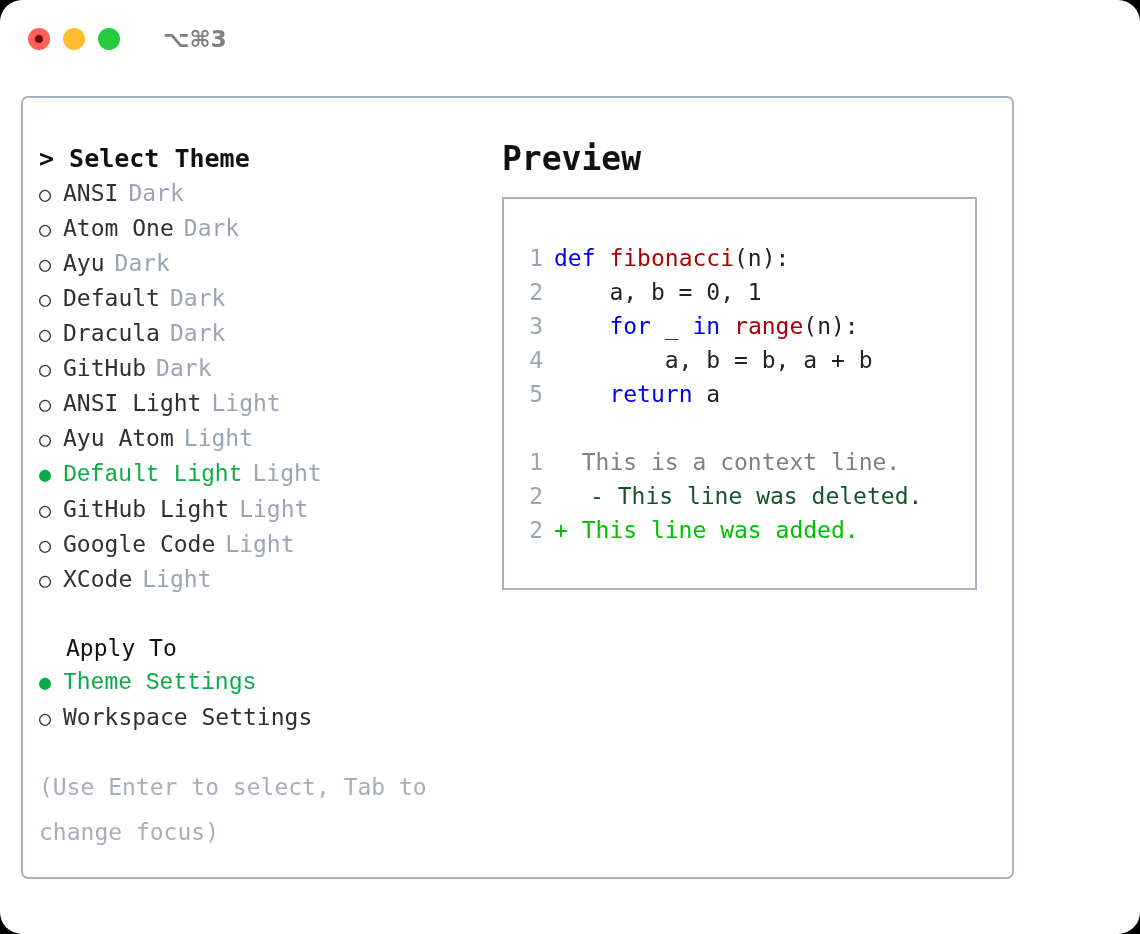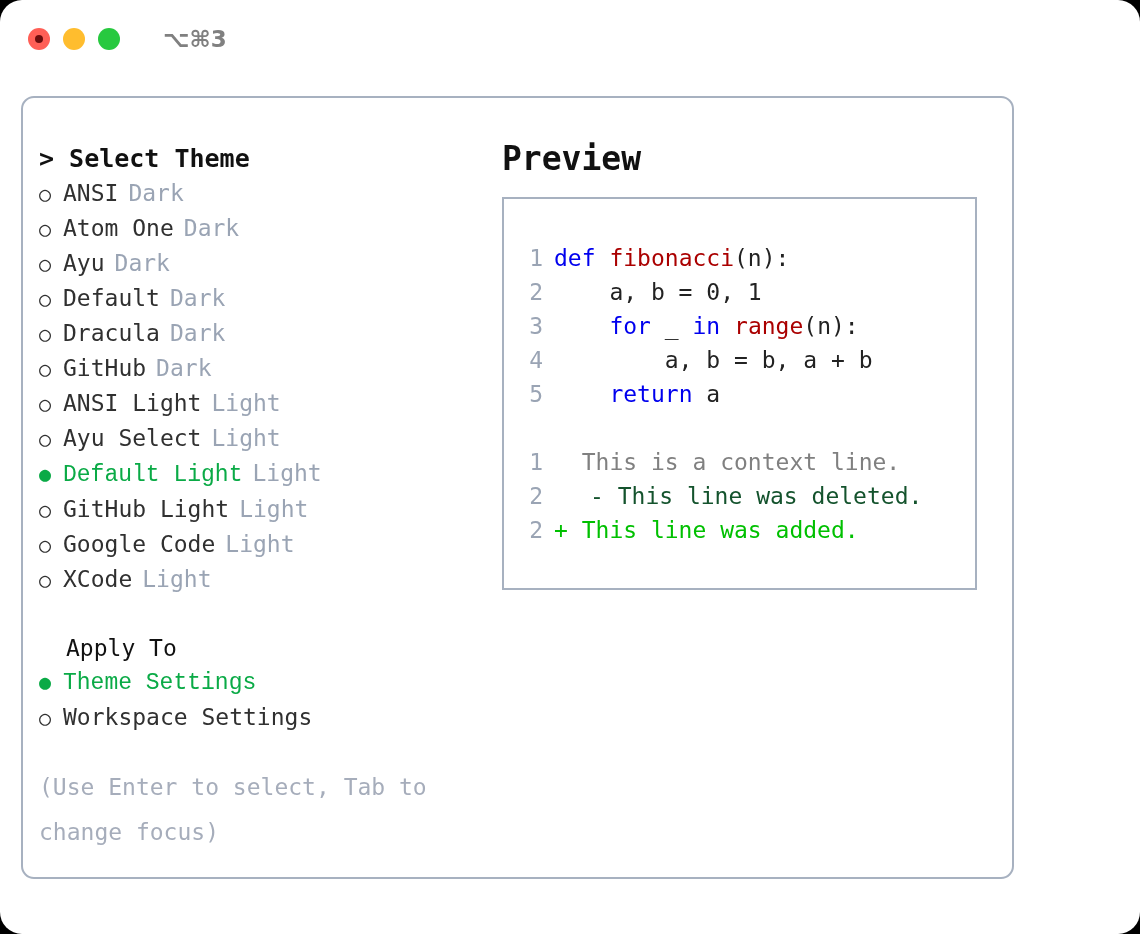--- a/index.html
+++ b/index.html
@@ -68,21 +68,21 @@
   }
 
   
   .panel {
     position: absolute;
     left: 21px;
     top: 96px;
     width: 993px;
     height: 783px;
     border: 2px solid #a7b1c0;
-    border-radius: 13px;
+    border-radius: 7px;
     box-sizing: border-box;
     background: #ffffff;
   }
 
   .columns {
     position: absolute;
     left: 0; top: 0;
     width: 100%; height: 100%;
   }
 
@@ -208,21 +208,21 @@
       <div class="left-col">
         <div class="section-header">&gt; Select Theme</div>
         <div id="theme-options">
             <div class="opt-row"><span class="bullet">○</span><span class="opt-label">ANSI</span><span class="opt-tag">Dark</span></div>
             <div class="opt-row"><span class="bullet">○</span><span class="opt-label">Atom One</span><span class="opt-tag">Dark</span></div>
             <div class="opt-row"><span class="bullet">○</span><span class="opt-label">Ayu</span><span class="opt-tag">Dark</span></div>
             <div class="opt-row"><span class="bullet">○</span><span class="opt-label">Default</span><span class="opt-tag">Dark</span></div>
             <div class="opt-row"><span class="bullet">○</span><span class="opt-label">Dracula</span><span class="opt-tag">Dark</span></div>
             <div class="opt-row"><span class="bullet">○</span><span class="opt-label">GitHub</span><span class="opt-tag">Dark</span></div>
             <div class="opt-row"><span class="bullet">○</span><span class="opt-label">ANSI Light</span><span class="opt-tag">Light</span></div>
-            <div class="opt-row"><span class="bullet">○</span><span class="opt-label">Ayu Select</span><span class="opt-tag">Light</span></div>
+            <div class="opt-row"><span class="bullet">○</span><span class="opt-label">Ayu Atom</span><span class="opt-tag">Light</span></div>
             <div class="opt-row selected"><span class="bullet sel">●</span><span class="opt-label">Default Light</span><span class="opt-tag">Light</span></div>
             <div class="opt-row"><span class="bullet">○</span><span class="opt-label">GitHub Light</span><span class="opt-tag">Light</span></div>
             <div class="opt-row"><span class="bullet">○</span><span class="opt-label">Google Code</span><span class="opt-tag">Light</span></div>
             <div class="opt-row"><span class="bullet">○</span><span class="opt-label">XCode</span><span class="opt-tag">Light</span></div>
           </div>
         <div class="spacer-lg"></div>
         <div class="apply-header">Apply To</div>
         <div id="apply-options">
             <div class="opt-row selected"><span class="bullet sel">●</span><span class="opt-label">Theme Settings</span></div>
             <div class="opt-row"><span class="bullet">○</span><span class="opt-label">Workspace Settings</span></div>

